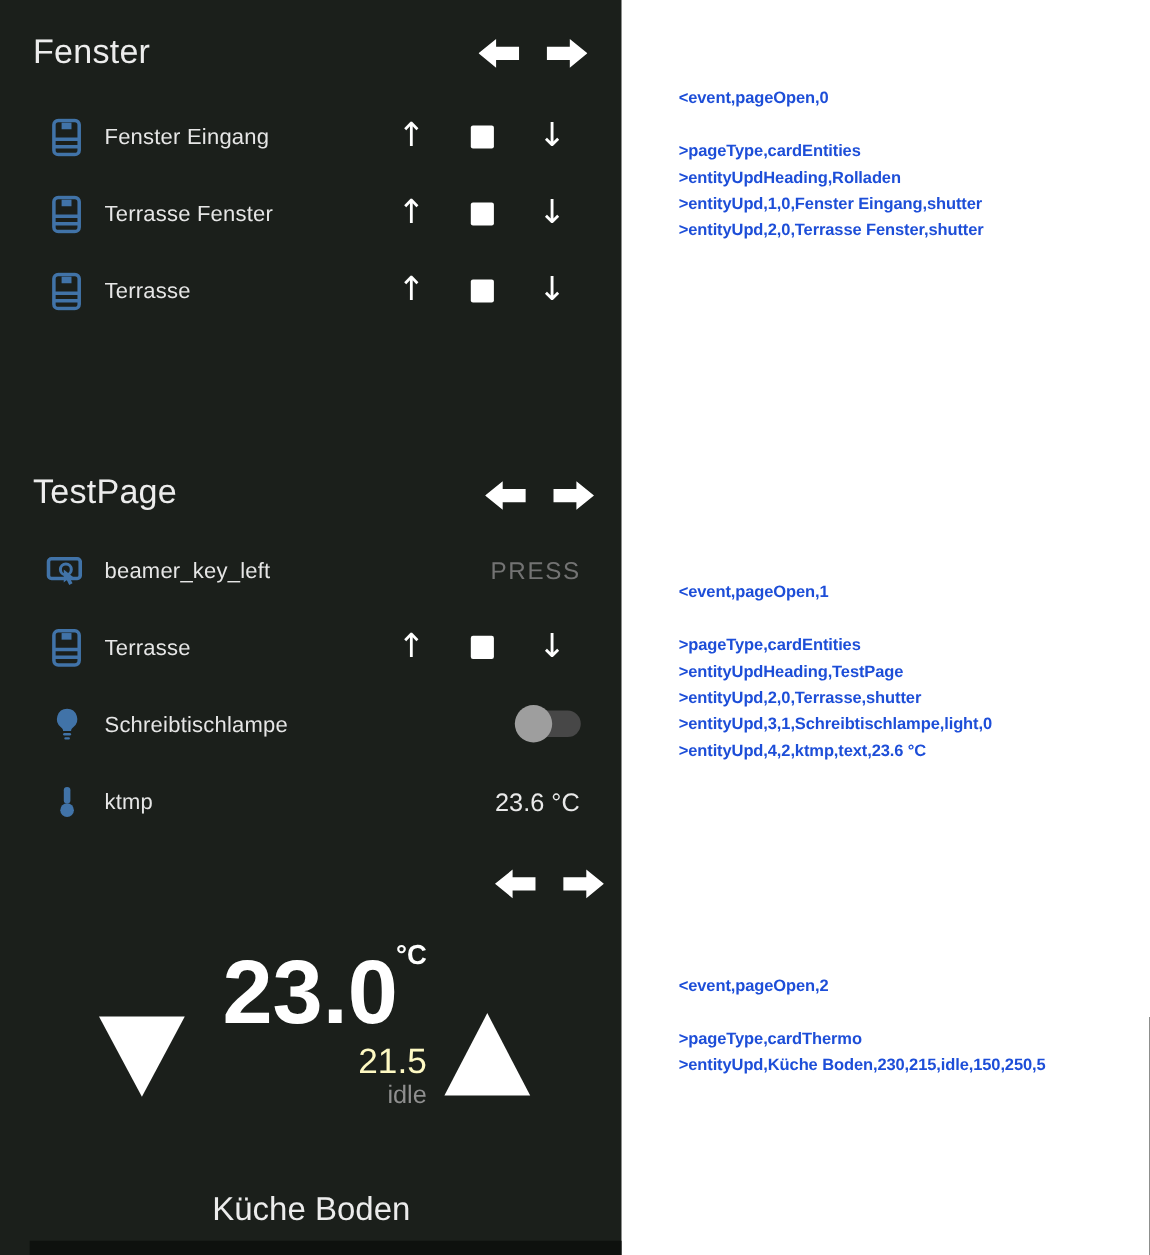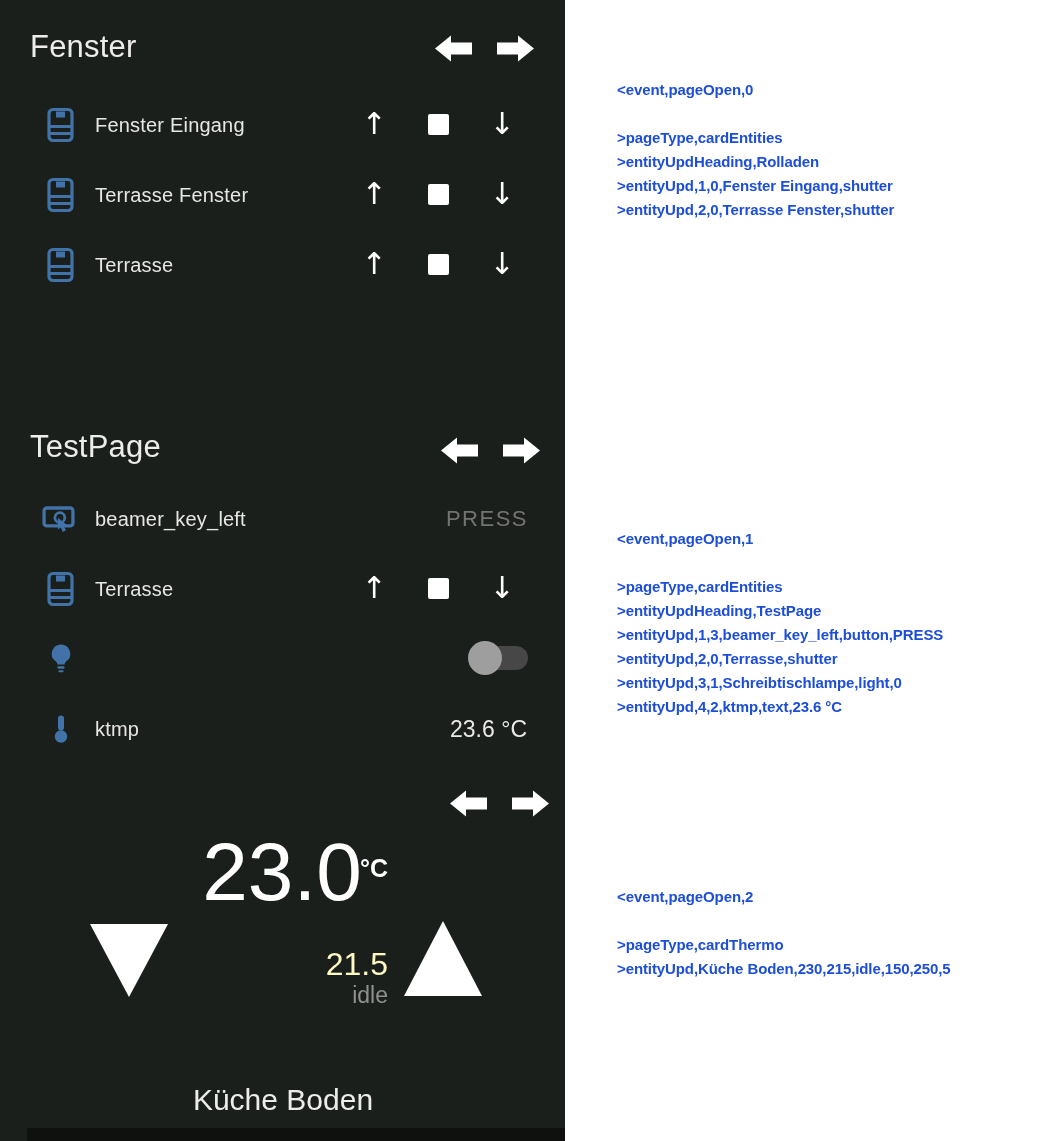--- a/index.html
+++ b/index.html
@@ -36,21 +36,21 @@
 
   .press{position:absolute;right:37px;top:0;height:60px;line-height:60px;font-size:22px;font-weight:400;
          letter-spacing:1.5px;color:#737373;cursor:pointer;}
   .value{position:absolute;right:38px;top:0;height:60px;line-height:60px;font-size:23px;color:#e9e9e9;}
 
   .toggle{position:absolute;left:468px;top:11px;width:60px;height:36px;cursor:pointer;}
   .toggle-track{position:absolute;left:2px;top:6px;width:58px;height:24px;border-radius:12px;background:#474747;}
   .toggle-knob{position:absolute;left:0;top:1px;width:34px;height:34px;border-radius:50%;background:#9e9e9e;}
 
   
-  .temp-value{position:absolute;left:147px;top:61px;width:270px;text-align:center;font-size:82px;font-weight:400;color:#ffffff;line-height:1;}
+  .temp-value{position:absolute;left:147px;top:92px;width:270px;text-align:center;font-size:82px;font-weight:700;color:#ffffff;line-height:1;}
   .temp-unit{position:absolute;left:360px;top:84px;font-size:25px;font-weight:700;color:#ffffff;}
   .tri-down{position:absolute;left:90px;top:154px;width:0;height:0;border-left:39px solid transparent;border-right:39px solid transparent;border-top:73px solid #ffffff;cursor:pointer;}
   .tri-up{position:absolute;left:404px;top:151px;width:0;height:0;border-left:39px solid transparent;border-right:39px solid transparent;border-bottom:75px solid #ffffff;cursor:pointer;}
   .setpoint{position:absolute;left:188px;top:176px;width:200px;text-align:right;font-size:32px;color:#fef9c3;}
   .status{position:absolute;left:188px;top:212px;width:200px;text-align:right;font-size:23px;color:#8f8f8f;}
   .thermo-title{position:absolute;left:83px;top:313px;width:400px;text-align:center;font-size:30px;color:#ececec;}
 
   .bottom-strip{position:absolute;left:27px;top:1128px;width:538px;height:13px;background:#0e110e;}
 
   
@@ -161,20 +161,21 @@
     </div>
 
     <div class="row" style="top:219px">
       <span class="e-icon">
         <svg width="28" height="34" viewBox="0 0 24 28">
             <path d="M12 1.5 a8 8 0 0 0-4.6 14.5 c.9.7 1.5 1.7 1.5 2.8 h6.2 c0-1.1.6-2.1 1.5-2.8 A8 8 0 0 0 12 1.5 z" fill="#4173a8"></path>
             <rect x="8.9" y="20.3" width="6.2" height="2" rx="1" fill="#4173a8"></rect>
             <rect x="9.8" y="23.6" width="4.4" height="1.8" rx="0.9" fill="#4173a8"></rect>
           </svg>
       </span>
+      <span class="e-label">Schreibtischlampe</span>
       <span class="toggle">
         <span class="toggle-track"></span>
         <span class="toggle-knob"></span>
       </span>
     </div>
 
     <div class="row" style="top:289px">
       <span class="e-icon icon-thermo">
         <svg width="18" height="29" viewBox="0 0 18 29">
             <rect x="6" y="1" width="6" height="15" rx="3" fill="#4173a8"></rect>
@@ -214,21 +215,20 @@
   <div class="pline">&gt;entityUpdHeading,Rolladen</div>
   <div class="pline">&gt;entityUpd,1,0,Fenster Eingang,shutter</div>
   <div class="pline">&gt;entityUpd,2,0,Terrasse Fenster,shutter</div>
 </div>
 
 <div class="protocol-block" id="pblock-1">
   <div class="pline">&lt;event,pageOpen,1</div>
   <div class="pline"></div>
   <div class="pline">&gt;pageType,cardEntities</div>
   <div class="pline">&gt;entityUpdHeading,TestPage</div>
-  <div class="pline">&gt;entityUpd,1,3,beamer_key_left,button,PRESS</div>
   <div class="pline">&gt;entityUpd,2,0,Terrasse,shutter</div>
   <div class="pline">&gt;entityUpd,3,1,Schreibtischlampe,light,0</div>
   <div class="pline">&gt;entityUpd,4,2,ktmp,text,23.6 °C</div>
 </div>
 
 <div class="protocol-block" id="pblock-2">
   <div class="pline">&lt;event,pageOpen,2</div>
   <div class="pline"></div>
   <div class="pline">&gt;pageType,cardThermo</div>
   <div class="pline">&gt;entityUpd,Küche Boden,230,215,idle,150,250,5</div>

